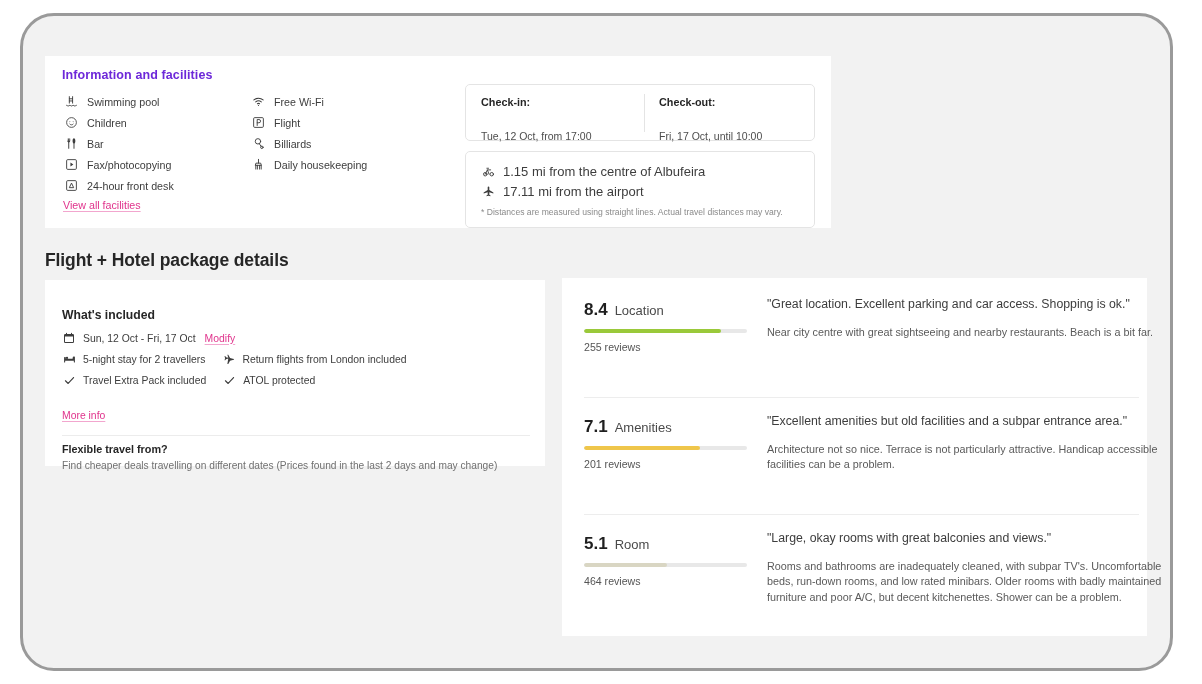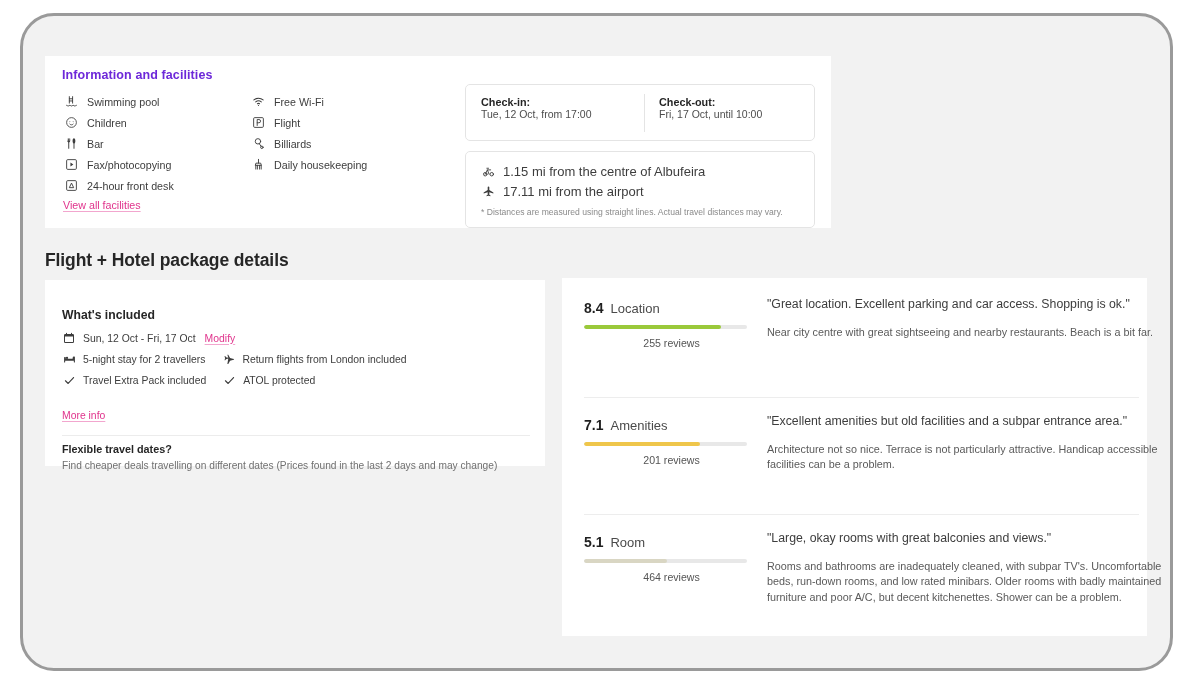--- a/index.html
+++ b/index.html
@@ -67,21 +67,21 @@
     background: #fff;
   }
   .checkbox-card { left: 420px; top: 28px; width: 350px; height: 57px; }
   .chk-half { position: absolute; top: 11px; }
   .chk-half.left  { left: 15px; }
   .chk-half.right { left: 193px; }
   .chk-divider {
     position: absolute; left: 178px; top: 9px;
     width: 1px; height: 38px; background: #e4e4e4;
   }
-  .chk-title { font-size: 10.8px; font-weight: bold; color: #262626; margin-bottom: 0; }
+  .chk-title { font-size: 10.8px; font-weight: bold; color: #262626; margin-bottom: 22px; }
   .chk-val   { font-size: 10.5px; color: #4d4d4d; }
 
   .dist-card { left: 420px; top: 95px; width: 350px; height: 77px; }
   .dist-row { display: flex; align-items: center; margin: 0 0 5px 15px; }
   .dist-row.first { margin-top: 12px; }
   .dist-ico {
     width: 15px; height: 14px; margin-right: 7px;
     display: flex; align-items: center; justify-content: center;
     color: #3d3d3d; flex: none;
   }
@@ -147,31 +147,31 @@
   .reviews-panel {
     position: absolute;
     left: 539px; top: 262px;
     width: 585px; height: 358px;
     background: #ffffff;
   }
   .rev-block { position: absolute; left: 0; width: 585px; }
   .rev-left { position: absolute; left: 22px; top: 0; width: 175px; }
   .rev-score-line { display: flex; align-items: baseline; }
   .rev-score {
-    font-size: 14px; font-weight: bold; color: #1f1f1f;
+    font-size: 17px; font-weight: bold; color: #1f1f1f;
     margin-right: 7px;
   }
   .rev-cat { font-size: 13px; color: #4a4a4a; }
   .rev-bar {
     margin-top: 9px;
     width: 163px; height: 4px;
     background: #e8e8e8; border-radius: 2px; overflow: hidden;
   }
   .rev-bar-fill { height: 100%; border-radius: 2px; }
-  .rev-count { margin-top: 8px; font-size: 10.6px; color: #555555; text-align: center; }
+  .rev-count { margin-top: 8px; font-size: 10.6px; color: #555555; }
 
   .rev-right { position: absolute; left: 205px; top: -4px; width: 400px; }
   .rev-quote {
     font-size: 12.3px; color: #3d3d3d; line-height: 1.45;
   }
   .rev-detail {
     margin-top: 11px;
     font-size: 10.8px; color: #5a5a5a; line-height: 1.45;
   }
   .rev-divider {
@@ -359,21 +359,21 @@
           <span class="pkg-ico">
             <svg width="13" height="13" viewBox="0 0 24 24" fill="none" stroke="currentColor" stroke-width="2.1" stroke-linecap="round" stroke-linejoin="round">
               <path d="M4.5 12.5L9.5 17.5 19.5 6.5"></path>
             </svg>
           </span>
           <span class="pkg-txt">ATOL protected</span>
         </div>
       </div>
     <div class="more-info">More info</div>
     <div class="pkg-sep"></div>
-    <div class="flex-title">Flexible travel dates?</div>
+    <div class="flex-title">Flexible travel from?</div>
     <div class="flex-sub">Find cheaper deals travelling on different dates (Prices found in the last 2 days and may change)</div>
   </div>
 
   <div class="reviews-panel" id="reviews-panel">
       <div class="rev-block" style="top: 22px;">
         <div class="rev-left">
           <div class="rev-score-line">
             <span class="rev-score">8.4</span>
             <span class="rev-cat">Location</span>
           </div>

